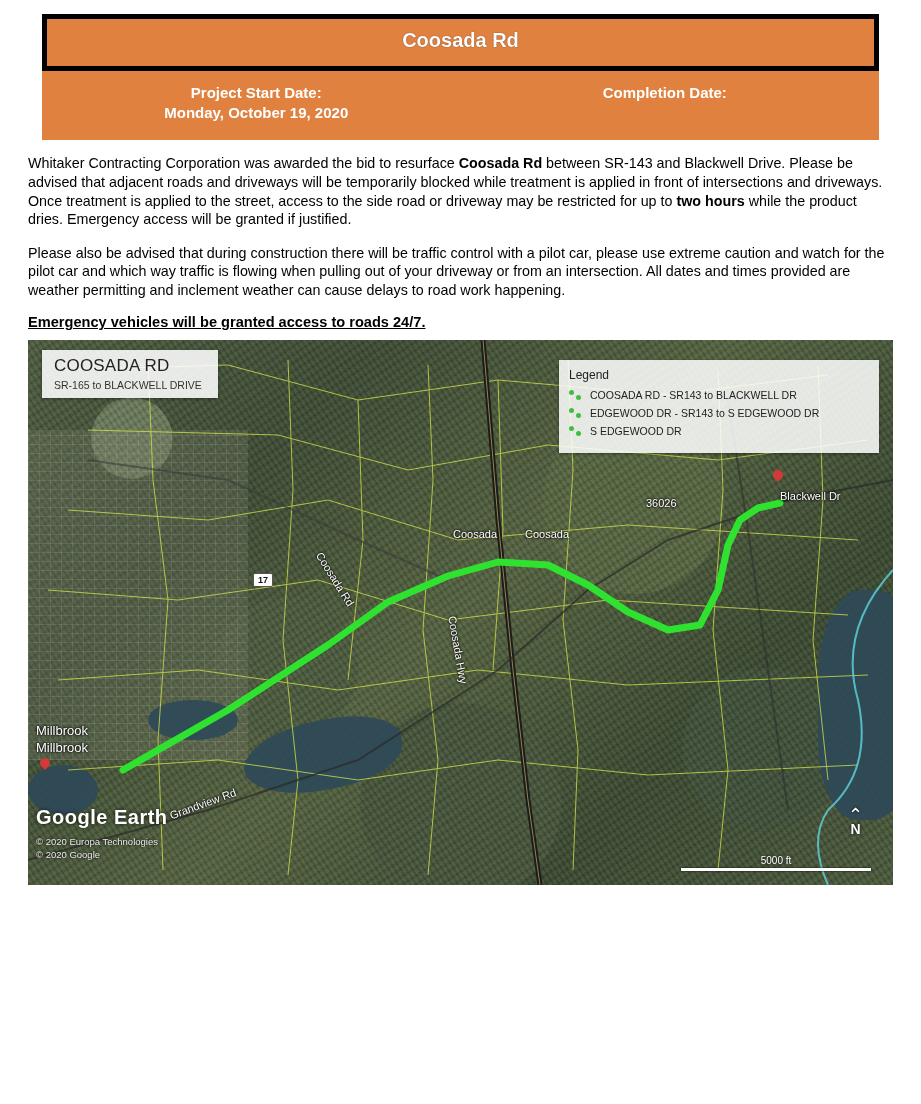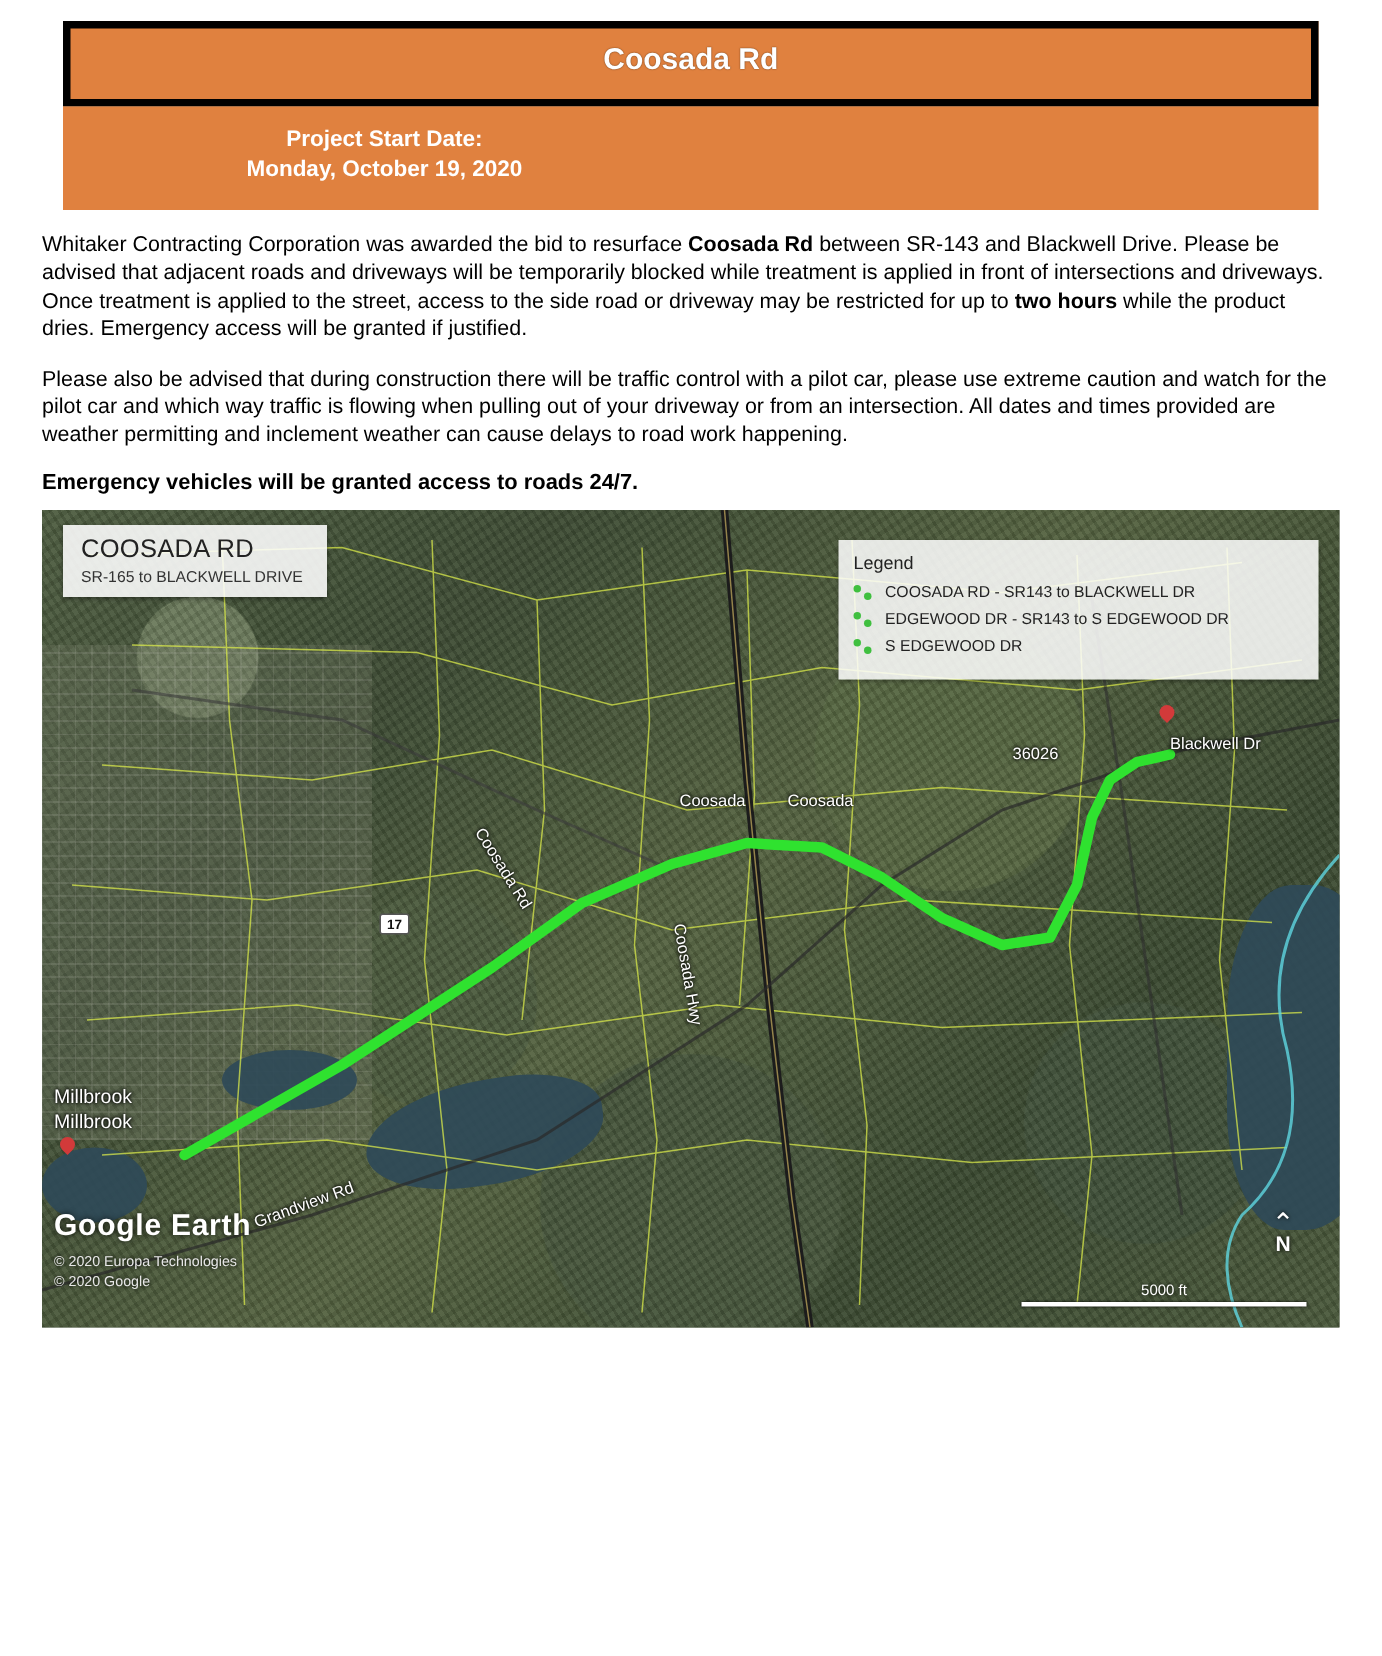--- a/index.html
+++ b/index.html
@@ -90,20 +90,21 @@
     font-size: 14.6px;
     line-height: 1.4;
   }
   .highlight-wrap { margin-bottom: 12px; }
   .highlight-line i { font-style: italic; font-weight: bold; }
 
   .emergency-line {
     font-size: 14.6px;
     font-weight: bold;
     margin-bottom: 10px;
+    text-decoration: underline;
   }
 
   
   .map {
     position: relative;
     margin: 0 28px 0 28px;
     height: 545px;
     overflow: hidden;
     background: #3c4a30;
   }
@@ -309,20 +310,21 @@
     <div class="title-line2">Coosada Rd</div>
   </div>
 
   <div class="dates-box">
     <div class="dates-row">
       <div class="date-col">
         <div>Project Start Date:</div>
         <div>Monday, October 19,  2020</div>
       </div>
       <div class="date-col">
+        <div>Completion Date:</div>
       </div>
     </div>
   </div>
 
   <div class="body-wrap">
     <p class="para"><span> Whitaker Contracting Corporation was awarded the bid to resurface </span><b>Coosada Rd</b><span> between SR-143 and Blackwell Drive. Please be advised that adjacent roads and driveways will be temporarily blocked while treatment is applied in front of intersections and driveways. Once treatment is applied to the street, access to the side road or driveway may be restricted for up to </span><b>two hours</b><span> while the product dries. Emergency access will be granted if justified.</span></p>
 
     <p class="para"> Please also be advised that during construction there will be traffic control with a pilot car, please use extreme caution and watch for the pilot car and which way traffic is flowing when pulling out of your driveway or from an intersection. All dates and times provided are weather permitting and inclement weather can cause delays to road work happening.</p>
 
 
@@ -397,22 +399,22 @@
 
     <div class="map-label" style="left:425px; top:188px;">Coosada</div>
     <div class="map-label" style="left:497px; top:188px;">Coosada</div>
     <div class="map-label" style="left:752px; top:150px;">Blackwell Dr</div>
     <div class="map-label big" style="left:8px; top:383px;">Millbrook</div>
     <div class="map-label big" style="left:8px; top:400px;">Millbrook</div>
     <div class="map-label" style="left:296px; top:210px; transform:rotate(58deg); transform-origin:left top;">Coosada Rd</div>
     <div class="map-label" style="left:430px; top:275px; transform:rotate(80deg); transform-origin:left top;">Coosada Hwy</div>
     <div class="map-label" style="left:140px; top:470px; transform:rotate(-20deg); transform-origin:left top;">Grandview Rd</div>
 
-    <div class="shield" style="left:225px; top:233px;margin-top:36px;">17</div>
-    <div class="map-label" style="left:647px; top:157px;">36026</div>
+    <div class="shield" style="left:225px; top:233px;">17</div>
+    <div class="map-label" style="left:618px; top:157px;">36026</div>
     <div class="marker" style="left:745px; top:130px;"></div>
     <div class="marker" style="left:12px; top:418px;"></div>
 
     <div class="ge-logo">Google Earth</div>
     <div class="ge-credit">© 2020 Europa Technologies</div>
     <div class="ge-credit2">© 2020 Google</div>
 
     <div class="compass">
       <div class="compass-arrow">⌃</div>
       <div class="compass-n">N</div>

